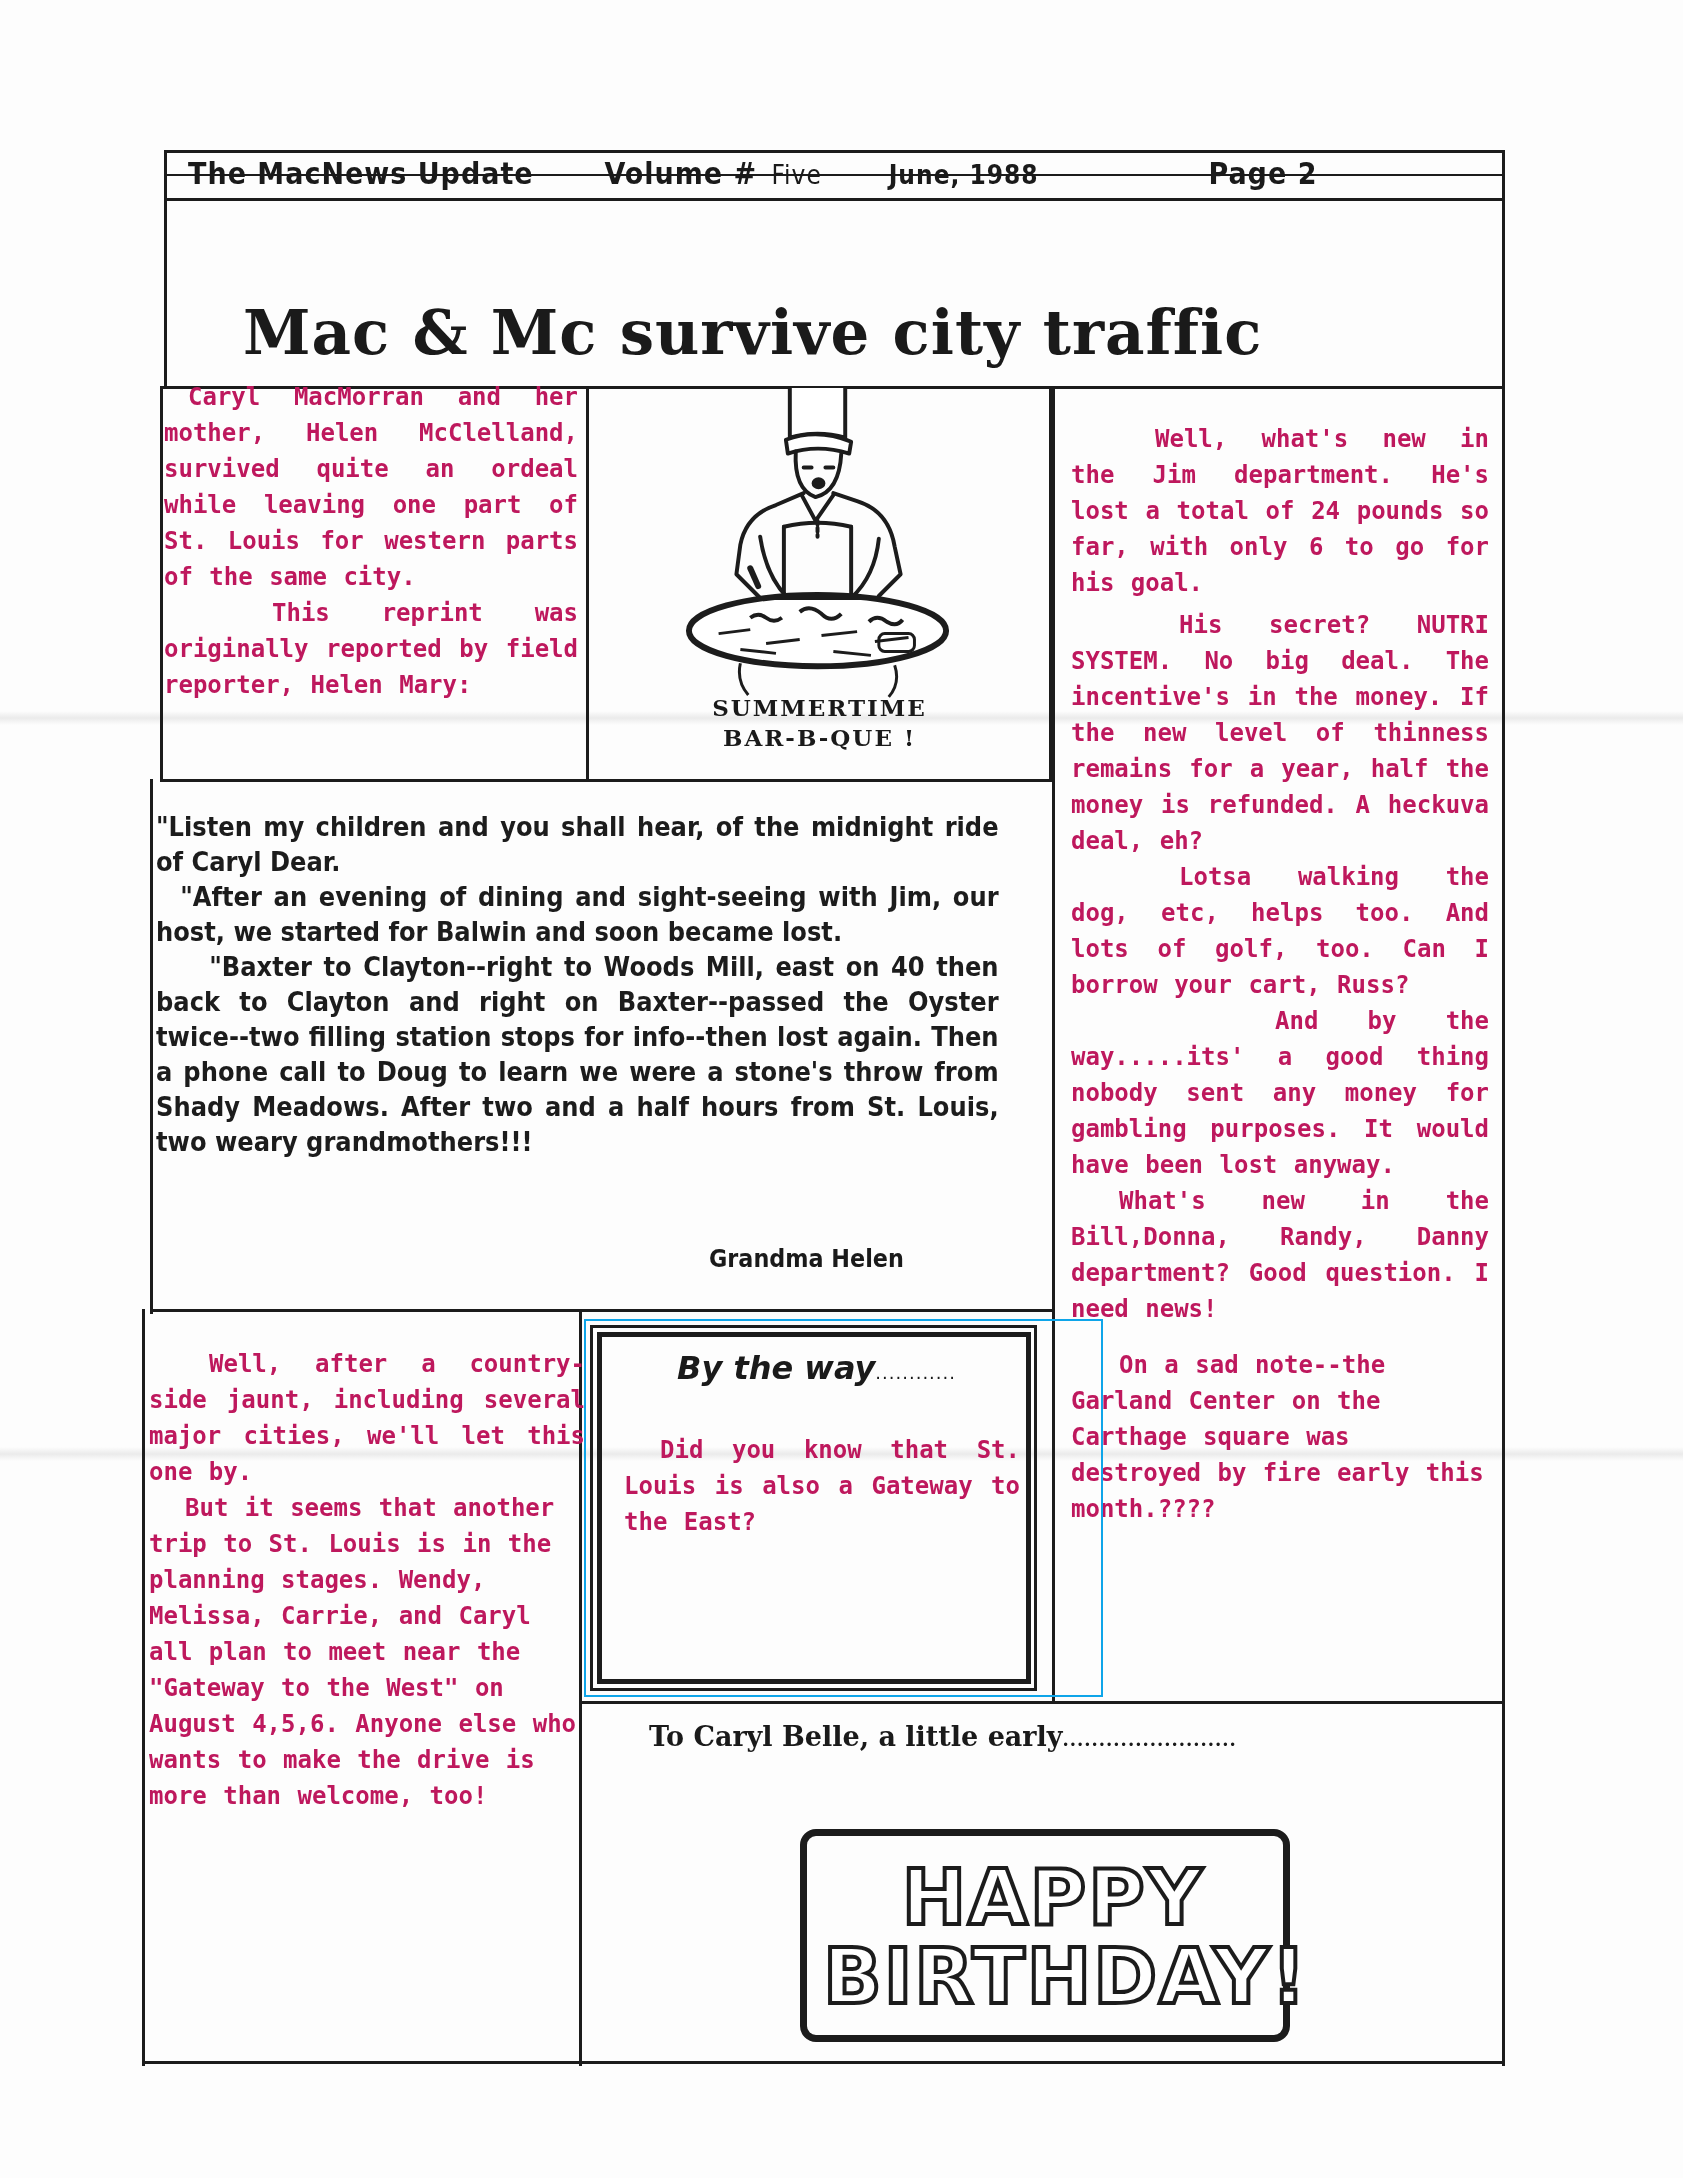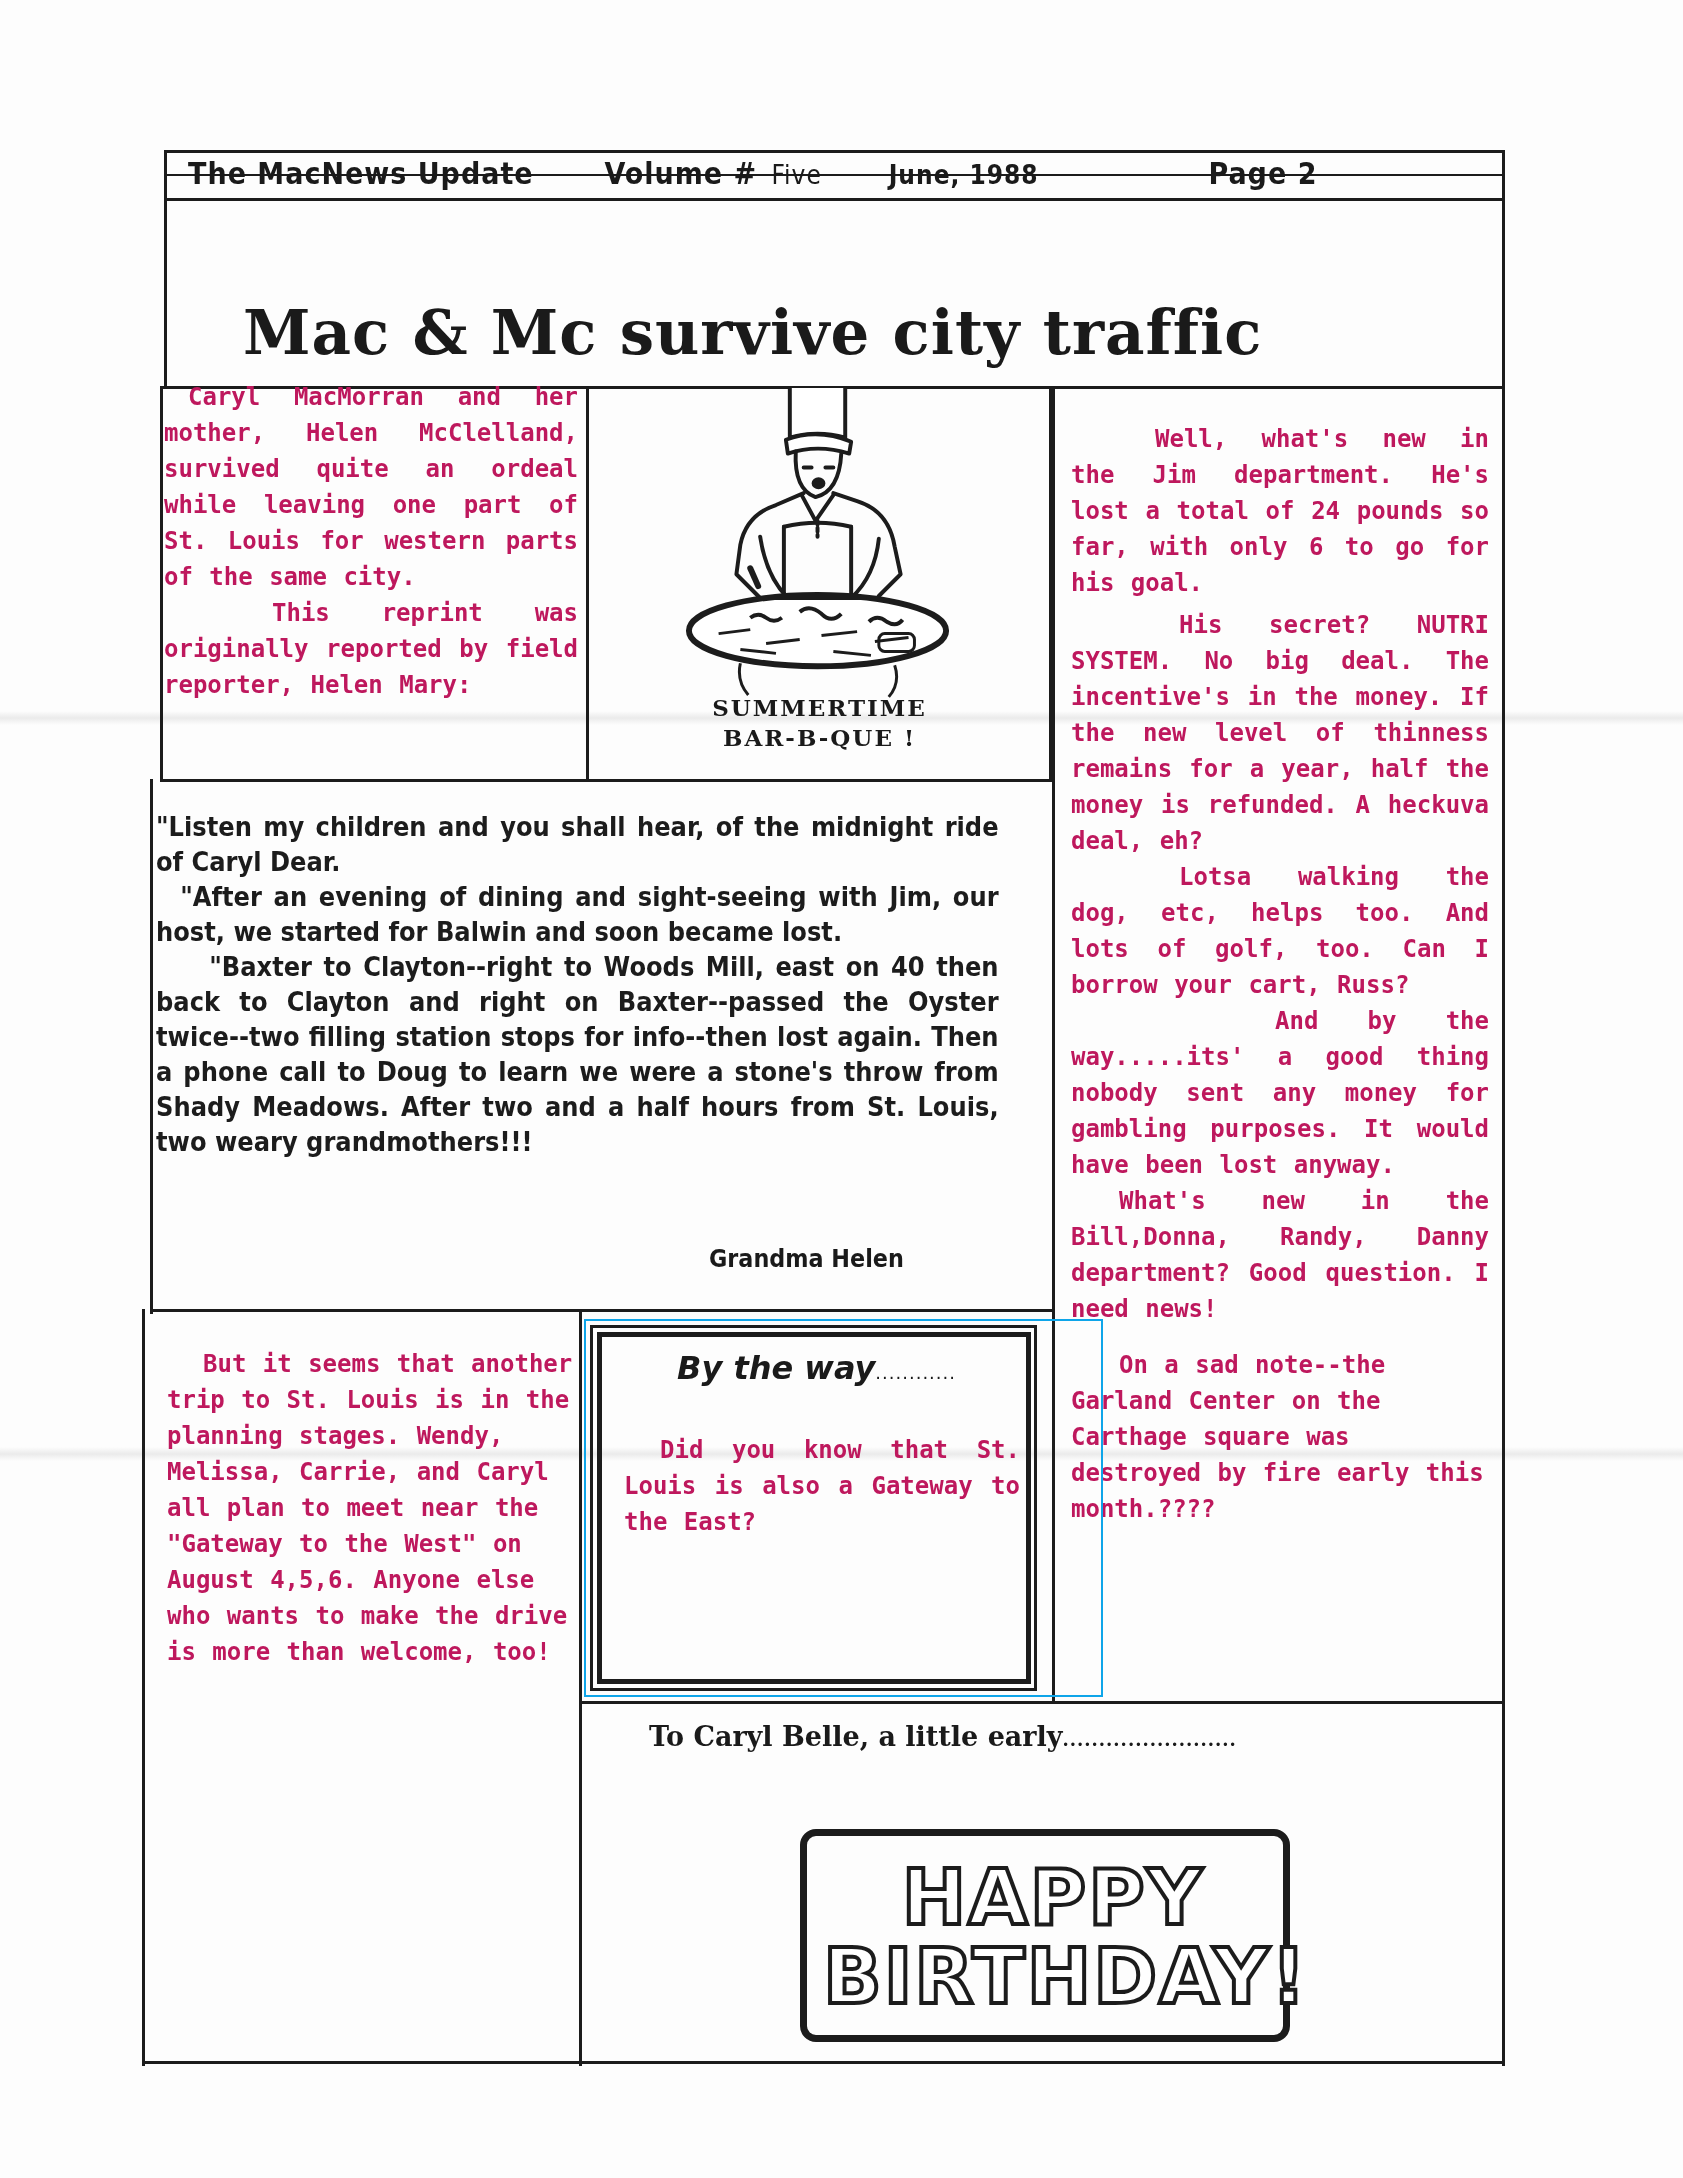--- a/index.html
+++ b/index.html
@@ -127,21 +127,22 @@
   <p>"Listen my children and you shall hear, of the midnight ride of Caryl Dear.</p>
   <p style="text-indent:1em;">"After an evening of dining and sight-seeing with Jim, our host, we started for Balwin and soon became lost.</p>
   <p style="text-indent:2.2em;">"Baxter to Clayton--right to Woods Mill, east on 40 then back to Clayton and right on Baxter--passed the Oyster twice--two filling station stops for info--then lost again.  Then a phone call to Doug to learn we were a stone's throw from Shady Meadows.  After two and a half hours from St. Louis, two weary grandmothers!!!</p>
 </div>
 <div class="abs" style="left:709px; top:1245px; font-family:'DejaVu Sans', sans-serif; font-weight:bold; font-size:24px; transform:scaleX(0.93); transform-origin:left;">Grandma Helen</div>
 <div class="line-h" style="left:150px; top:1309px; width:905px;"></div>
 
 <div class="line-v" style="left:142px; top:1309px; height:757px;"></div>
 <div class="line-v" style="left:579px; top:1309px; height:757px;"></div>
 <div class="abs body-txt" style="left:149px; top:1346px; width:436px;">
-  <p style="text-indent:1.5em; text-align:left;margin-left:18px;">But it seems that another trip to St. Louis is in the planning stages.  Wendy, Melissa, Carrie, and Caryl all plan to meet near the "Gateway to the West" on August 4,5,6.  Anyone else who wants to make the drive is more than welcome, too!</p>
+  <p style="text-indent:2.5em;">Well, after a country-side jaunt, including several major cities, we'll let this one by.</p>
+  <p style="text-indent:1.5em; text-align:left;">But it seems that another trip to St. Louis is in the planning stages.  Wendy, Melissa, Carrie, and Caryl all plan to meet near the "Gateway to the West" on August 4,5,6.  Anyone else who wants to make the drive is more than welcome, too!</p>
 </div>
 
 <div class="abs" style="left:584px; top:1319px; width:519px; height:378px; border:2px solid #0ea5e9;">
   <div class="abs" style="left:4px; top:4px; width:447px; height:366px; border:3px solid #1c1c1c;">
     <div class="abs" style="left:4px; top:4px; width:434px; height:352px; border:5px solid #1c1c1c;">
       <div class="abs bytheway-title" style="left:75px; top:12px; white-space:nowrap;">
         <span>By the way</span><span class="dots">............</span>
       </div>
       <div class="abs body-txt" style="left:22px; top:95px; width:396px;">
         <p style="text-indent:1.5em;">Did you know that St. Louis is also a Gateway to the East?</p>

